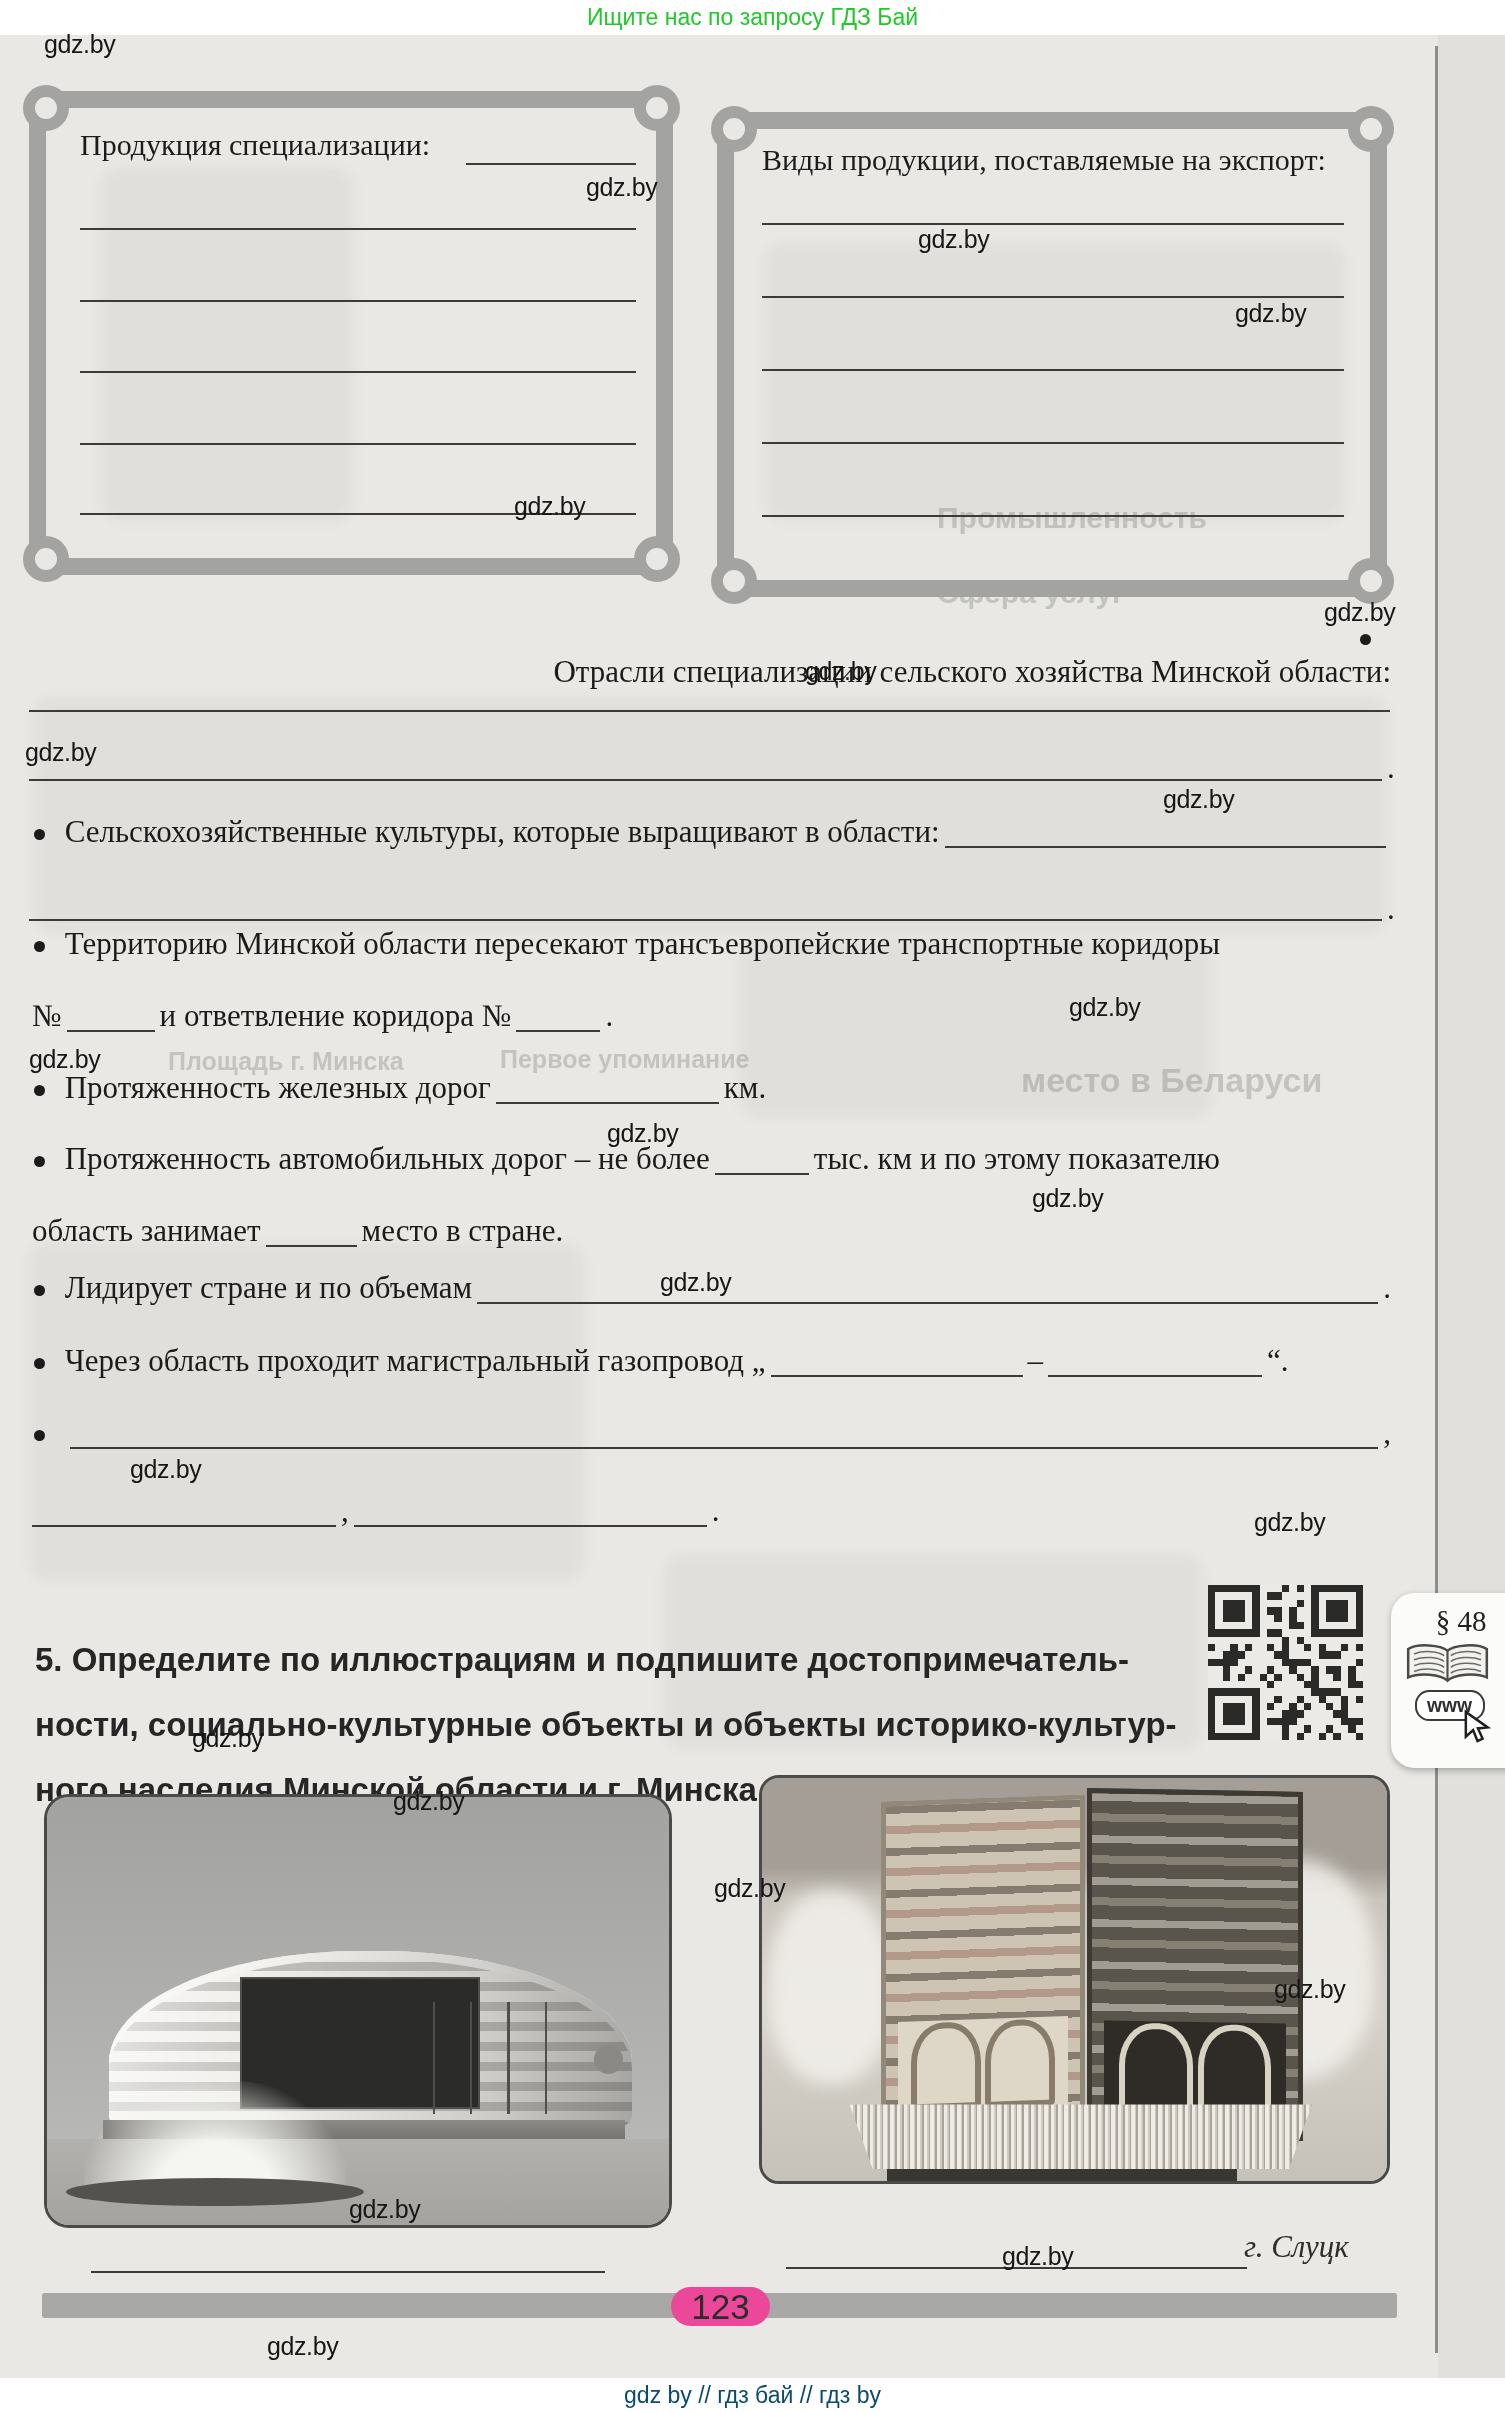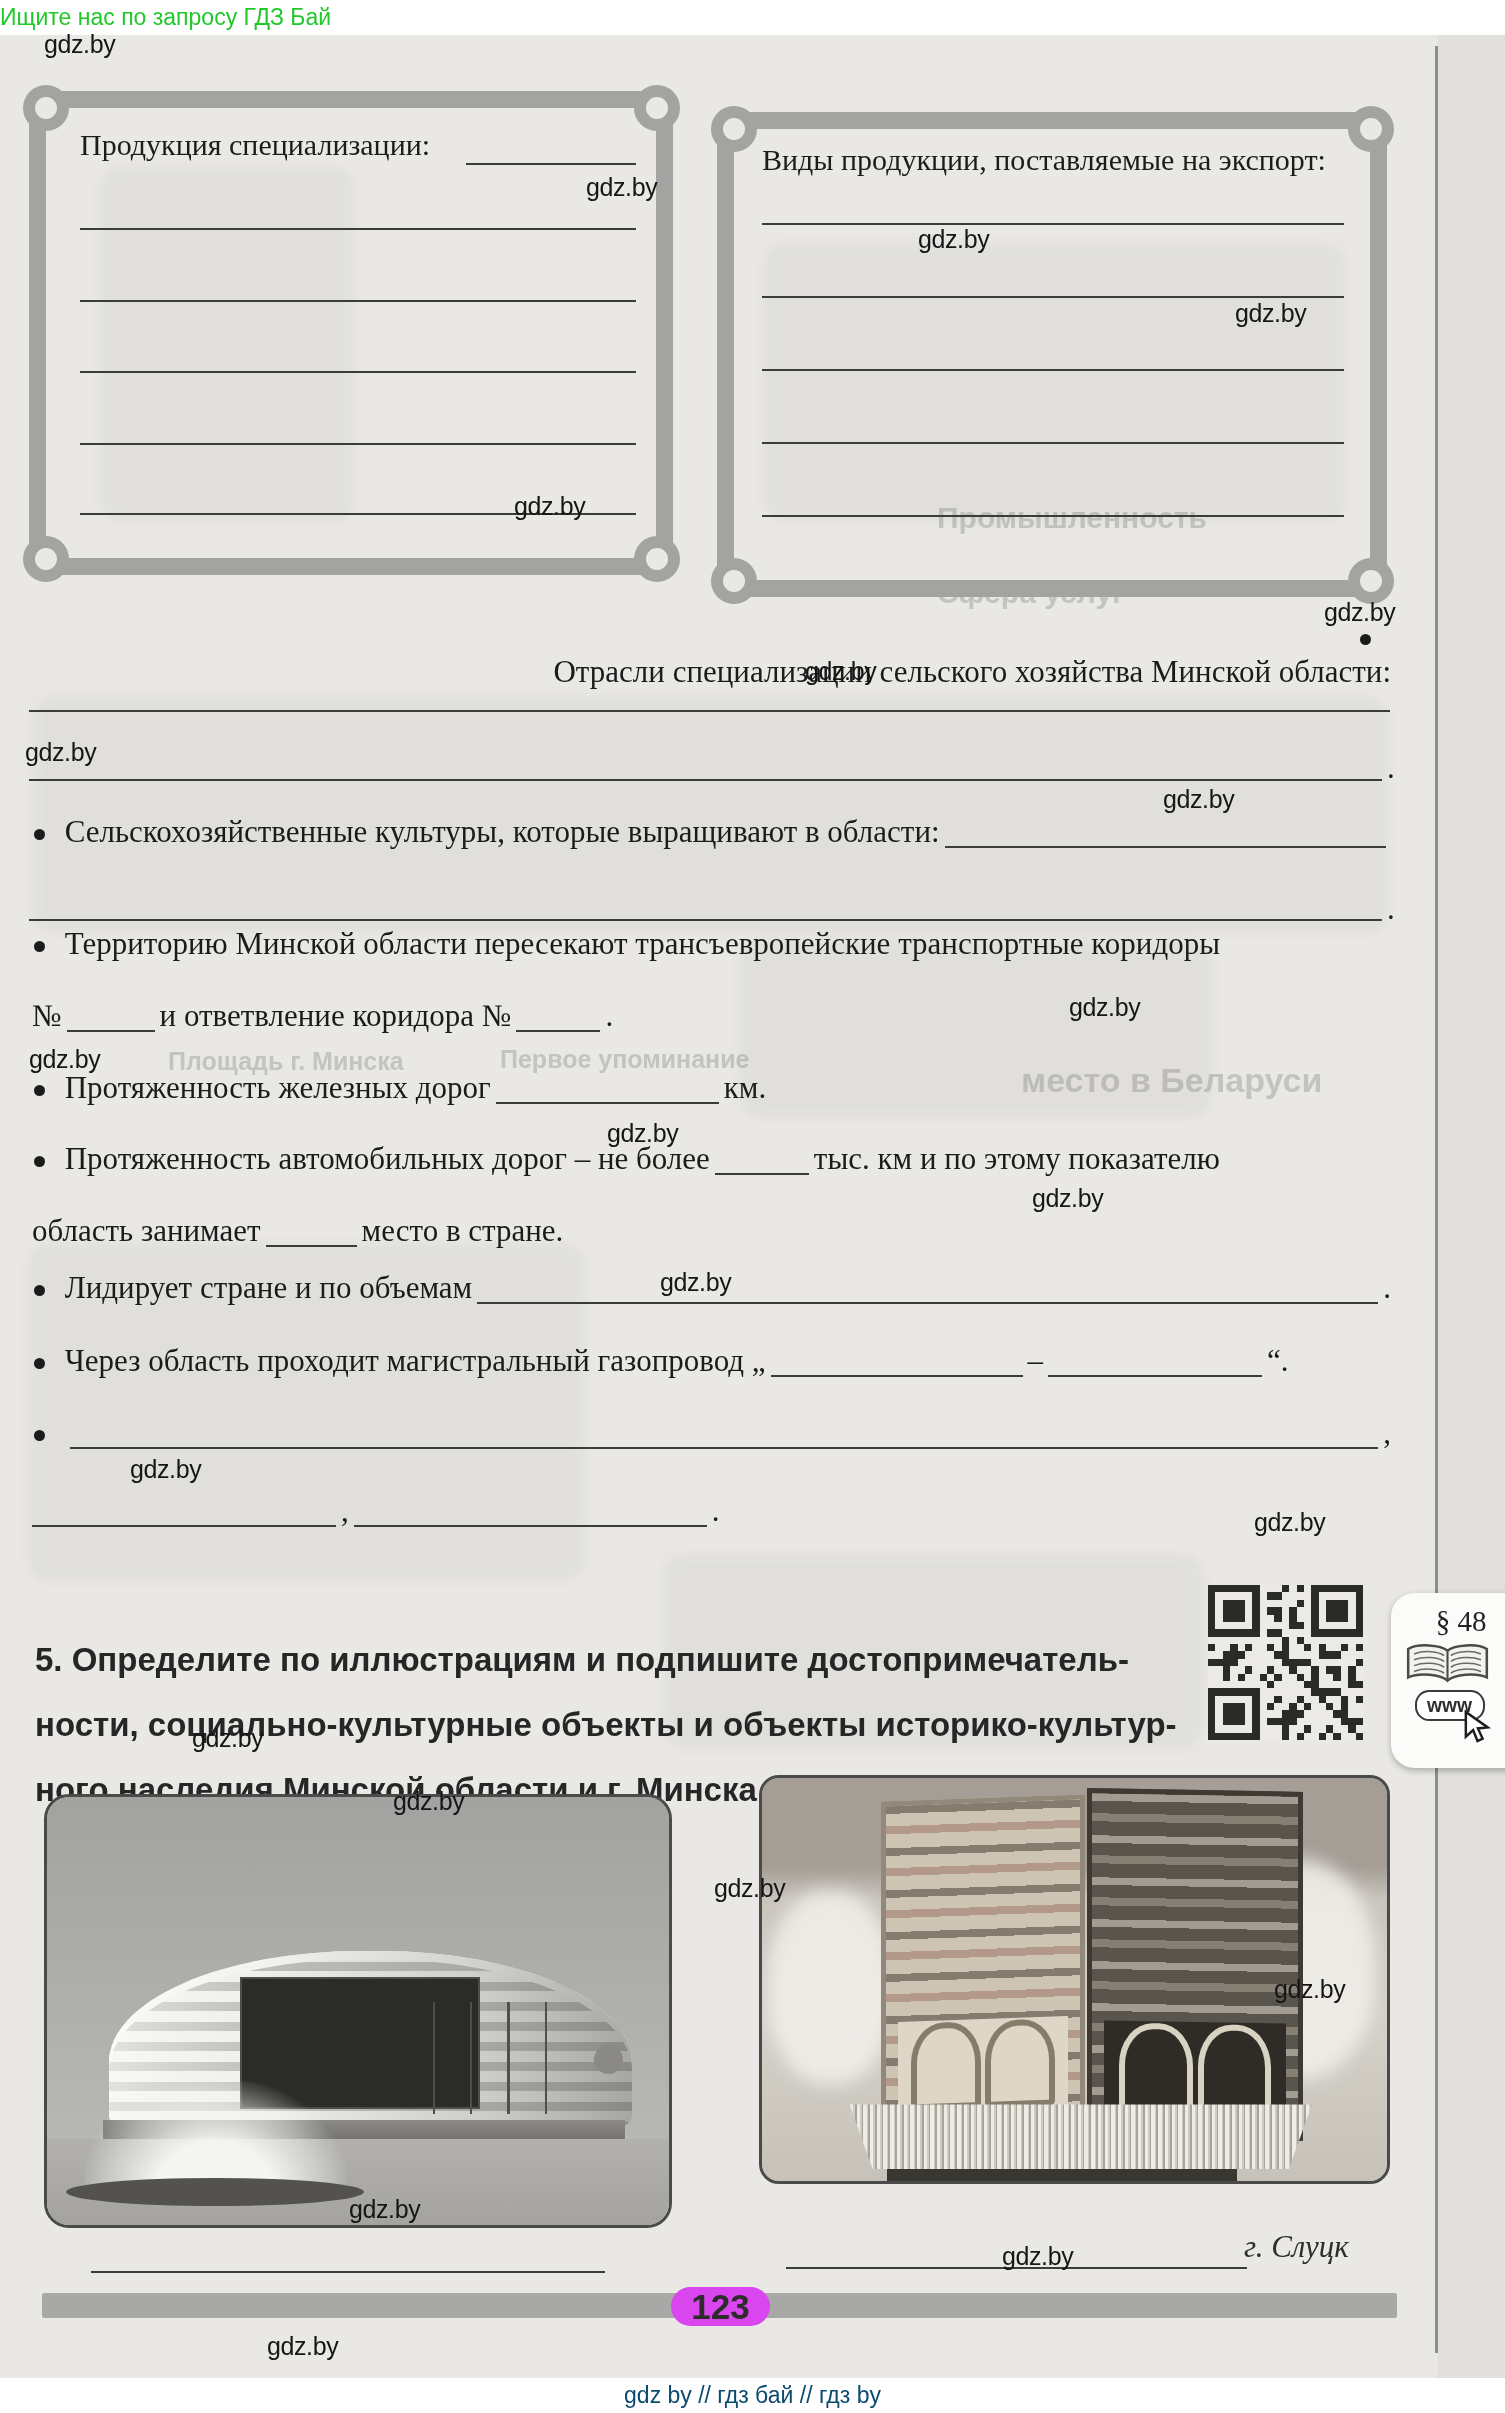--- a/index.html
+++ b/index.html
@@ -5,21 +5,21 @@
   html,body{margin:0;padding:0;background:#ffffff;}
   #page{position:relative;width:1505px;height:2413px;overflow:hidden;
         font-family:"Liberation Serif", serif;color:#1b1b1b;background:#ffffff;}
   
   #paper{position:absolute;left:0;top:35px;width:1505px;height:2343px;background:#e9e8e5;}
   .edge-line{position:absolute;left:1435px;top:46px;width:2.5px;height:2307px;background:#8e8e8c;}
   .edge-strip{position:absolute;left:1438px;top:35px;width:67px;height:2343px;background:#e1e0dd;}
   .blotch{position:absolute;background:rgba(60,60,58,0.05);border-radius:20px;filter:blur(5.9px);}
 
   
-  .promo{position:absolute;left:0;top:4.2px;width:1505px;
+  .promo{position:absolute;left:0;top:4.2px;width:1505px;text-align:center;
          font-family:"Liberation Sans",sans-serif;font-size:23px;font-weight:500;}
   .footer{position:absolute;left:0;top:2382px;width:1505px;text-align:center;
           font-family:"Liberation Sans",sans-serif;font-size:23px;font-weight:500;}
 
   
   .wm{position:absolute;font-family:"Liberation Sans",sans-serif;font-size:25px;font-weight:500;
       color:#161616;letter-spacing:-0.4px;white-space:nowrap;z-index:40;}
   .ghost{position:absolute;font-family:"Liberation Sans",sans-serif;font-weight:bold;
          color:rgba(108,108,104,0.30);white-space:nowrap;z-index:1;}
 
@@ -102,23 +102,23 @@
   .arch.a1{left:8%;} .arch.a2{right:8%;}
   .fringe{position:absolute;left:14%;top:81%;width:74%;height:16%;z-index:3;
       background:repeating-linear-gradient(90deg,#efece5 0 3.4px,#cfcbc2 3.4px 5px,#a8a49b 5px 6.7px);
       clip-path:polygon(0 0,100% 0,95% 100%,5% 100%);}
   .chair{position:absolute;left:20%;top:92%;width:56%;height:8%;background:#393732;z-index:2;}
 
   .caption{position:absolute;left:1244px;top:2229px;font-size:31px;font-style:italic;color:#2e2e2c;z-index:5;}
 
   
   .pagebar{position:absolute;left:42px;top:2293px;width:1355px;height:25px;background:#a8a8a6;border-radius:2.5px;z-index:4;}
-  .pagecapsule{position:absolute;left:671px;top:2287px;width:99px;height:39px;background:#d946ef;
+  .pagecapsule{position:absolute;left:671px;top:2287px;width:99px;height:39px;background:#ec4899;
       border-radius:20px;z-index:5;display:flex;align-items:center;justify-content:center;
-      font-family:"Liberation Sans",sans-serif;font-weight:bold;font-size:35px;color:#2c2c2a;}
+      font-family:"Liberation Sans",sans-serif;font-weight:normal;font-size:35px;color:#2c2c2a;}
 </style>
 </head>
 <body>
 
 <div id="page">
   <div id="paper"></div>
   <div class="edge-strip"></div>
   <div class="edge-line"></div>
 
   <div class="blotch" style="left:34px;top:697px;width:1353px;height:235px;"></div>

